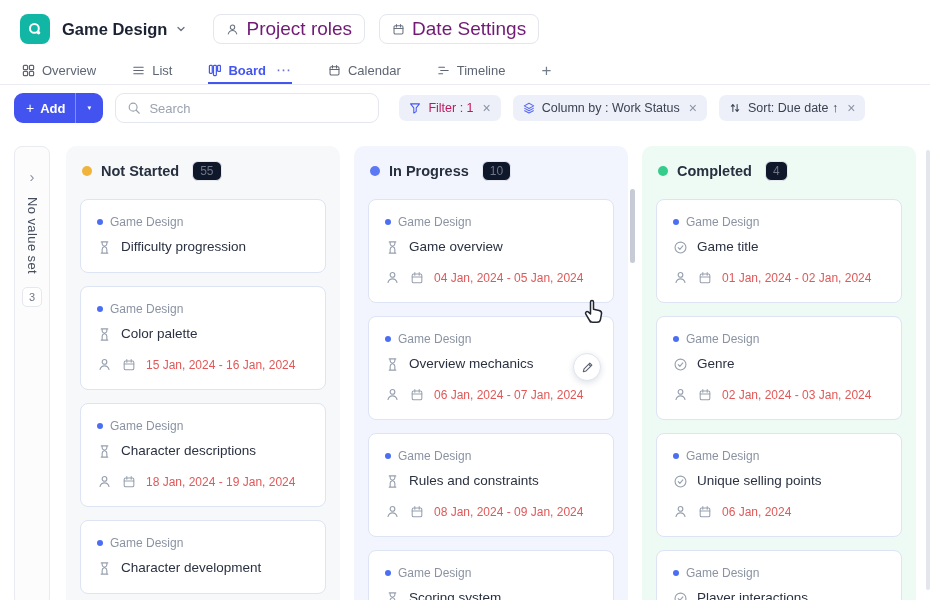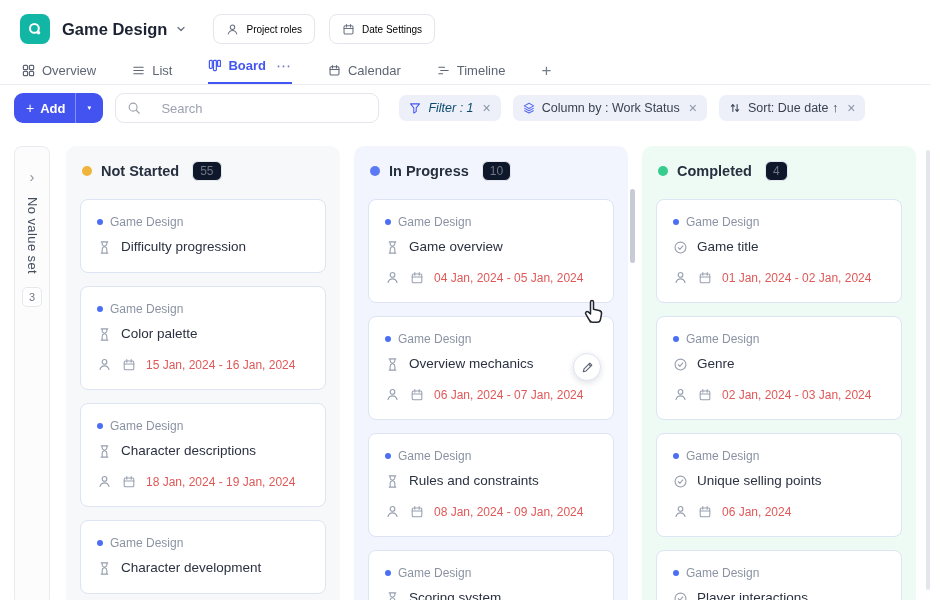--- a/index.html
+++ b/index.html
@@ -4,47 +4,47 @@
 <style>
   * { box-sizing: border-box; margin: 0; padding: 0; }
   body { font-family: "Liberation Sans", sans-serif; background:#fff; }
   .page { position:relative; width:930px; height:600px; background:#fff; overflow:hidden; }
 
   
   .header { position:absolute; top:0; left:0; width:100%; height:58px; display:flex; align-items:center; padding:0 20px; }
   .logo { width:30px; height:30px; border-radius:8px; background:#11b7a4; display:flex; align-items:center; justify-content:center; flex:0 0 auto; cursor:pointer; }
   .title-wrap { display:flex; align-items:center; gap:8px; margin-left:12px; cursor:pointer; }
   .page-title { font-size:16.5px; font-weight:700; color:#1b2231; }
-  .hbtn { display:flex; align-items:center; gap:7px; height:30px; padding:0 12px; background:#fff; border:1px solid #e3e6ec; border-radius:8px; font-size:10px; color:#000000; cursor:pointer; font-family:inherit; }
+  .hbtn { display:flex; align-items:center; gap:7px; height:30px; padding:0 12px; background:#fff; border:1px solid #e3e6ec; border-radius:8px; font-size:19px; color:#701a75; cursor:pointer; font-family:inherit; }
   .hbtn:first-of-type { margin-left:26px; }
   .hbtn + .hbtn { margin-left:14px; }
   .icn { stroke:#6b7380; fill:none; stroke-width:1.3; stroke-linecap:round; stroke-linejoin:round; }
 
   
   .tabs { position:absolute; top:58px; left:0; width:100%; height:27px; display:flex; align-items:stretch; gap:36px; padding:0 22px; border-bottom:1px solid #eaecf1; }
   .tab { display:flex; align-items:center; gap:7px; font-size:13px; color:#5e6674; border-bottom:2px solid transparent; cursor:pointer; }
   .tab svg { stroke:currentColor; fill:none; stroke-width:1.3; stroke-linecap:round; stroke-linejoin:round; }
-  .board-group { display:flex; align-items:flex-start; gap:10px; border-bottom:2px solid #4356f2; }
+  .board-group { display:flex; align-items:center; gap:10px; border-bottom:2px solid #4356f2; }
   .board-group .tab { border-bottom:none; color:#4356f2; font-weight:600; }
   .more-dots { color:#6a73c8; font-size:15px; letter-spacing:1px; cursor:pointer; line-height:1; padding-bottom:2px; }
   .tab-add { display:flex; align-items:center; color:#747d8c; font-size:17px; cursor:pointer; }
 
   
   .toolbar { position:absolute; top:93px; left:0; width:100%; height:30px; display:flex; align-items:center; padding:0 14px; }
   .addbtn { display:flex; height:30px; border-radius:9px; background:#4353f0; color:#fff; overflow:hidden; flex:0 0 auto; cursor:pointer; }
   .add-main { display:flex; align-items:center; gap:6px; padding:0 10px 0 12px; font-size:13px; font-weight:600; }
   .add-plus { font-size:14px; font-weight:400; }
   .add-caret { display:flex; align-items:center; padding:0 9px; border-left:1px solid rgba(255,255,255,.35); font-size:9px; }
   .search { margin-left:12px; width:264px; height:30px; border:1px solid #e3e6ee; border-radius:9px; display:flex; align-items:center; gap:8px; padding:0 11px; background:#fff; }
-  .search input { border:0; outline:0; flex:1; font-size:13px; color:#333; background:transparent; font-family:inherit;margin-left:12px; }
+  .search input { border:0; outline:0; flex:1; font-size:13px; color:#333; background:transparent; font-family:inherit; }
   .search input::placeholder { color:#9ba2b0; }
   .chips { display:flex; gap:12px; margin-left:20px; }
   .chip { display:flex; align-items:center; gap:7px; height:26px; padding:0 10px; background:#edf0f8; border-radius:7px; font-size:12.5px; color:#3a4252; cursor:pointer; white-space:nowrap; }
   .chip .chip-x { color:#8b93a2; font-size:14px; margin-left:2px; cursor:pointer; line-height:1; }
-  .chip.blue .chip-label { color:#0c4a6e;font-style:italic; }
+  .chip.blue .chip-label { color:#be185d; }
 
   
   .collapsed { position:absolute; left:14px; top:146px; width:36px; height:460px; background:#fcfcfd; border:1px solid #e9ebf1; border-radius:8px; display:flex; flex-direction:column; align-items:center; padding-top:22px; gap:13px; cursor:pointer; }
   .collapsed .chev { color:#8b93a3; font-size:15px; line-height:1; }
   .vlabel { writing-mode:vertical-rl; font-size:13px; color:#454d5d; letter-spacing:.4px; }
   .vcount { background:#fff; border:1px solid #e5e8ef; border-radius:5px; font-size:11px; color:#6e7687; padding:3px 6px; }
 
   .columns { position:absolute; left:66px; top:146px; display:flex; gap:14px; }
   .column { width:274px; height:470px; border-radius:10px; }
   .col-head { display:flex; align-items:center; gap:9px; padding:15px 16px 12px; }

